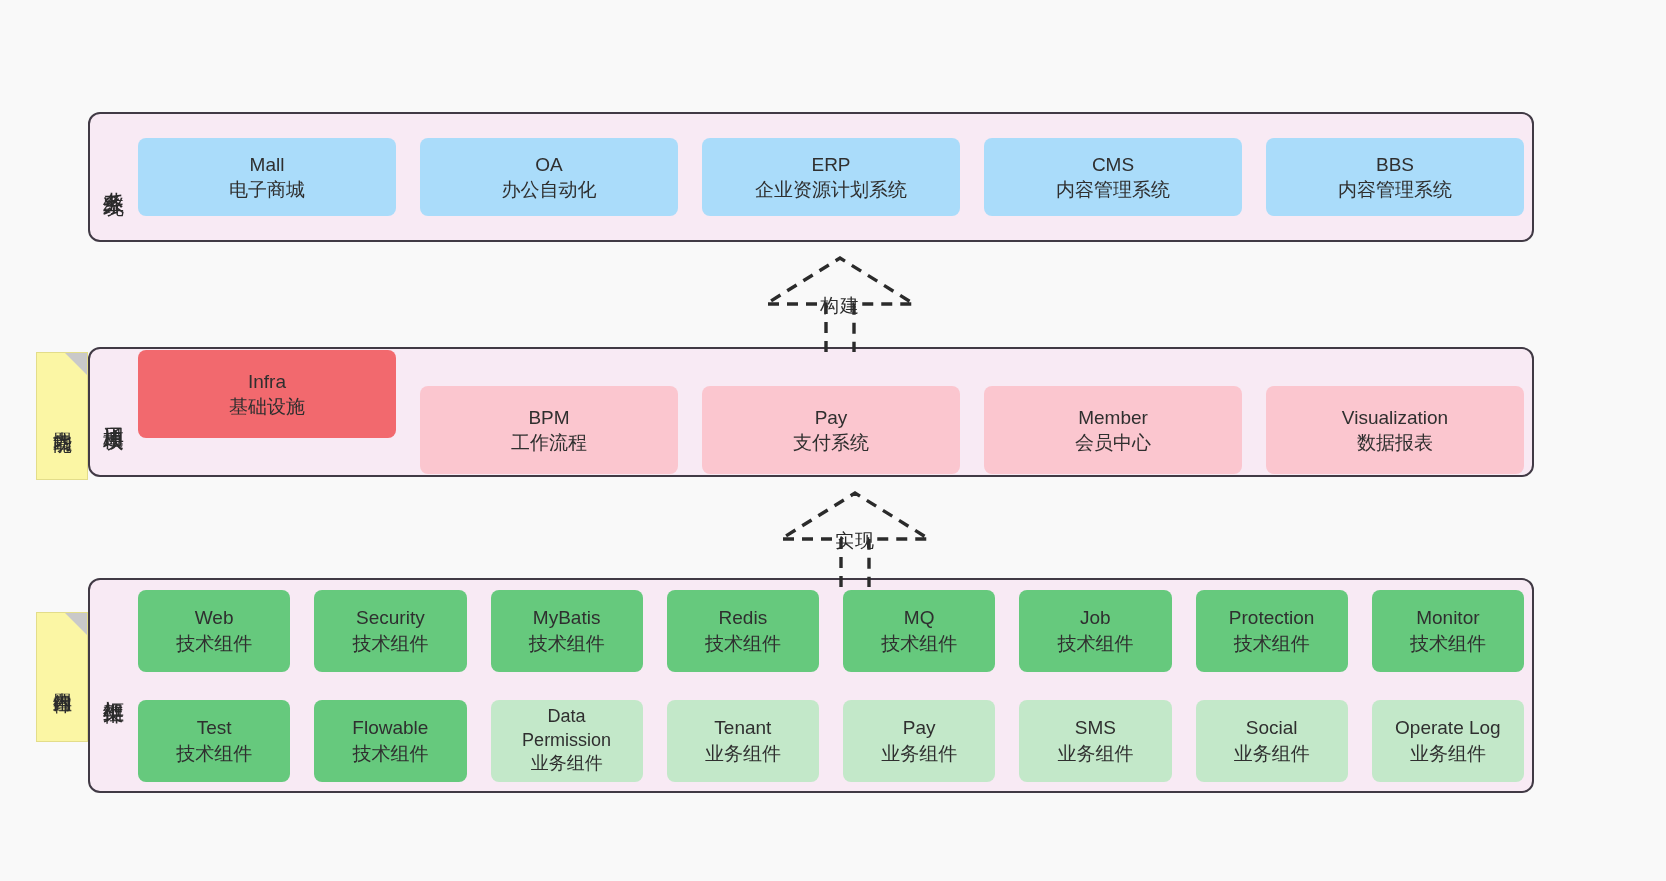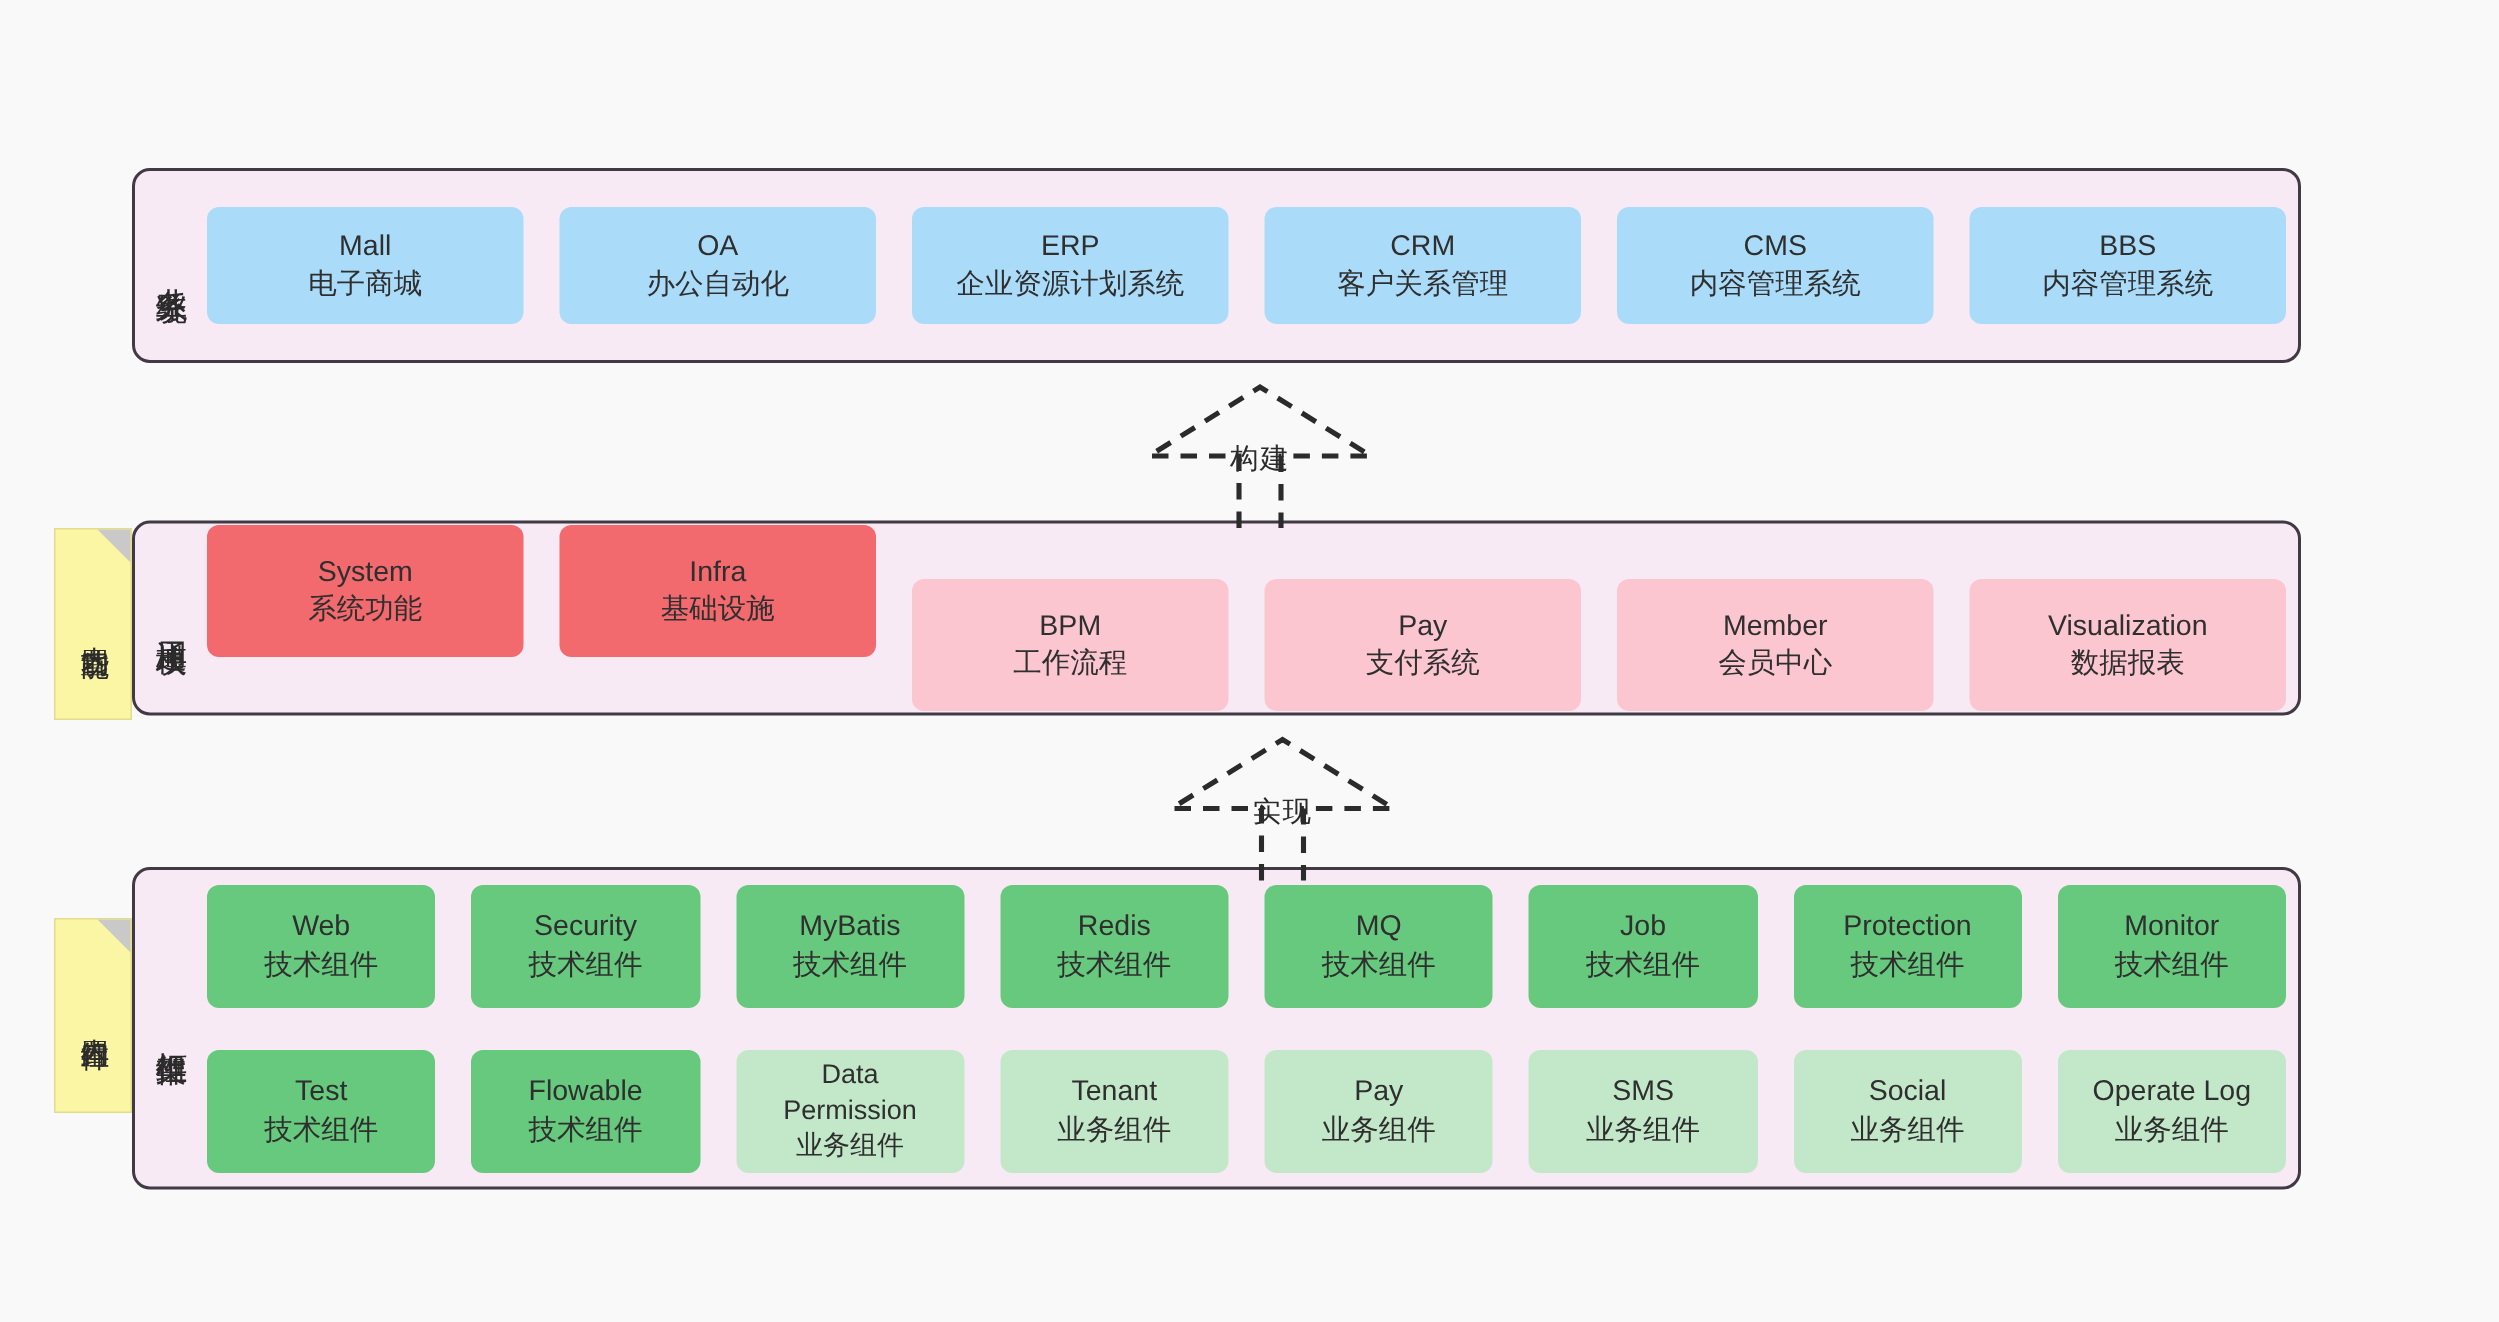--- a/index.html
+++ b/index.html
@@ -137,24 +137,20 @@
         </div>
         <div class="card c-blue">
           <span class="t1">OA</span>
           <span class="t2">办公自动化</span>
         </div>
         <div class="card c-blue">
           <span class="t1">ERP</span>
           <span class="t2">企业资源计划系统</span>
         </div>
         <div class="card c-blue">
-          <span class="t1">CRM</span>
-          <span class="t2">客户关系管理</span>
-        </div>
-        <div class="card c-blue">
           <span class="t1">CMS</span>
           <span class="t2">内容管理系统</span>
         </div>
         <div class="card c-blue">
           <span class="t1">BBS</span>
           <span class="t2">内容管理系统</span>
         </div>
       </div>
     </div>
   </div>
@@ -169,24 +165,20 @@
   <div class="note" style="left:36px; top:352px; height:128px;">
     <span class="fold"></span>
     <span>内置功能</span>
   </div>
 
   <div class="layer" id="layer-common" style="left:88px; top:347px; width:1446px; height:130px;">
     <div class="layer-label">通用模块</div>
     <div class="layer-body">
       <div class="row">
         <div class="card c-red">
-          <span class="t1">System</span>
-          <span class="t2">系统功能</span>
-        </div>
-        <div class="card c-red">
           <span class="t1">Infra</span>
           <span class="t2">基础设施</span>
         </div>
         <div class="card c-pink">
           <span class="t1">BPM</span>
           <span class="t2">工作流程</span>
         </div>
         <div class="card c-pink">
           <span class="t1">Pay</span>
           <span class="t2">支付系统</span>

